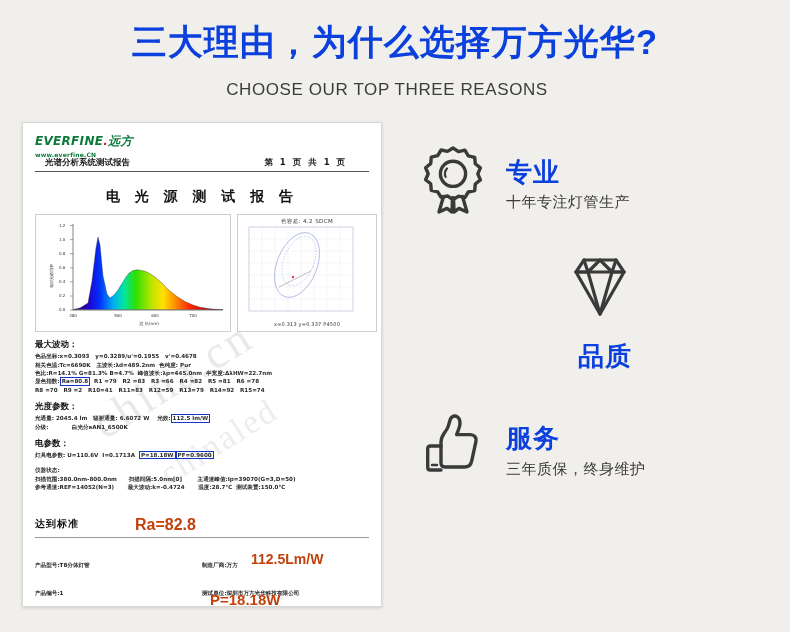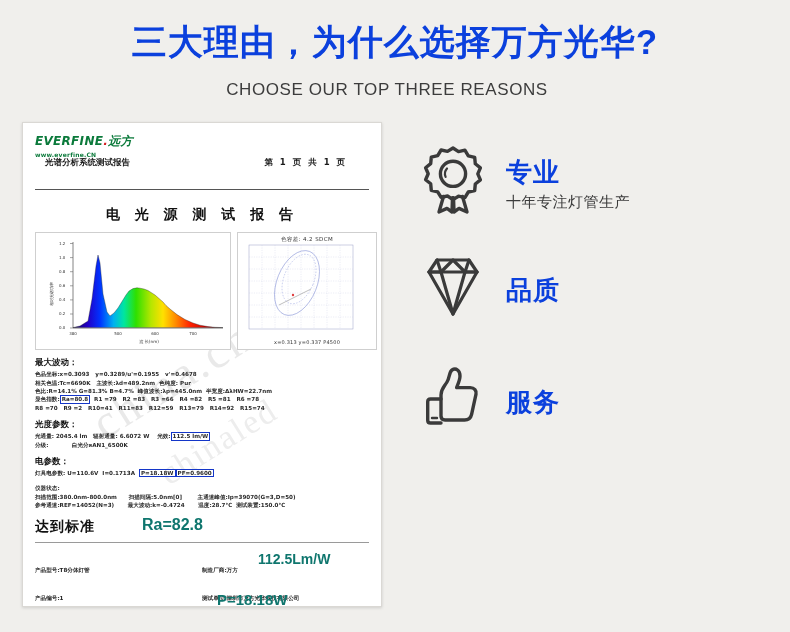--- a/index.html
+++ b/index.html
@@ -61,21 +61,21 @@
   .brand-main .dot{color:#d21f1f;}
   .brand-cn{color:#0b7a3b;font-weight:bold;}
   .brand-sub{
     font-size:6px;font-weight:bold;color:#0b7a3b;
     letter-spacing:.2px;margin-top:1px;
   }
   .rpt-line{
     position:relative;z-index:3;
     display:flex;justify-content:space-between;align-items:flex-end;
     border-bottom:1px solid #555;
-    padding:2px 4px 20px 10px;
+    padding:2px 4px 2px 10px;
     font-size:8.5px;color:#1a1a1a;font-weight:bold;
   }
   .rpt-pages{letter-spacing:2px;margin-right:18px;}
   .rpt-title{
     position:relative;z-index:3;
     text-align:center;font-size:14px;font-weight:bold;
     letter-spacing:5px;margin:16px 0 8px 0;color:#111;
   }
   .charts{position:relative;z-index:3;display:flex;gap:6px;}
   .chart-box{
@@ -90,52 +90,51 @@
   
   .sec{position:relative;z-index:3;margin-top:7px;}
   .sec-h{font-size:8.5px;font-weight:bold;color:#111;margin-bottom:1px;}
   .sec-l{font-size:5.6px;color:#2a2a2a;line-height:1.5;white-space:pre;font-weight:bold;}
   .boxed{
     border:1px solid #1436c8;padding:0 1px;
     display:inline-block;line-height:1.15;
   }
   .ann{
     position:absolute;z-index:6;
-    color:#0f766e;font-weight:bold;
+    color:#c2410c;font-weight:bold;
     font-family:"Liberation Sans",sans-serif;
     white-space:nowrap;
-    margin-left:7px;
   }
   .ann-ra{left:112px;top:393px;font-size:16px;}
   .ann-lm{left:228px;top:428px;font-size:14px;}
   .ann-p {left:187px;top:468px;font-size:15px;}
   .ann-pf{left:298px;top:482px;font-size:15px;}
   .pass{
     position:relative;z-index:3;
-    font-size:14px;font-weight:bold;color:#111;
-    margin-top:8px;letter-spacing:1px;
+    font-size:10px;font-weight:bold;color:#111;
+    margin-top:25px;letter-spacing:1px;
   }
   .hr{border:0;border-top:1px solid #9a9a9a;margin:6px 0 5px 0;position:relative;z-index:3;}
   .prod{position:relative;z-index:3;display:flex;font-size:5.6px;color:#222;line-height:1.65;font-weight:bold;}
   .prod-c{width:50%;white-space:pre;}
 
   
   .feature{display:flex;align-items:center;margin-bottom:4px;}
   .f-icon{
     width:86px;min-width:86px;height:86px;
     display:flex;align-items:center;justify-content:center;
   }
   .f-text{padding-left:10px;margin-top:12px;}
   .f-title{
     font-size:26px;font-weight:bold;color:#0b40dd;
     line-height:1.1;margin-bottom:6px;letter-spacing:1px;
   }
   .f-desc{font-size:15px;color:#3b3b3b;line-height:1.35;letter-spacing:.5px;}
   .f1{margin-top:14px;}
-  .f2{margin-top:22px;}
+  .f2{margin-top:22px;flex-direction:column;}
   .f3{margin-top:26px;}
 </style>
 </head>
 <body>
 
 <div class="header">
   <h1 class="main-title">三大理由，为什么选择万方光华?</h1>
   <div class="sub-title">CHOOSE OUR TOP THREE REASONS</div>
 </div>
 
@@ -333,17 +332,18 @@
     <div class="feature f3">
       <div class="f-icon">
         <svg width="72" height="72" viewBox="0 0 72 72" fill="none" stroke="#3a3a3a" stroke-width="3.4" stroke-linejoin="round" stroke-linecap="round">
           <path d="M24 32 c0-6 3-8 6-13 3-5 2-10 5-12 4-2.6 8 0.6 8 6 0 4-2 8-3.4 11.6 h13.6 c4.2 0 6.6 3 5.8 6.6 l-4.4 20.2 c-0.8 3.6-3.4 5.6-7 5.6 H28 c-2.4 0-4-1.6-4-4 z"></path>
           <path d="M24 36 H13.5 c-1.6 0-2.8 1.2-2.8 2.8 v18.4 c0 1.6 1.2 2.8 2.8 2.8 H24"></path>
           <line x1="15" y1="55" x2="20" y2="55" stroke-width="2.4"></line>
         </svg>
       </div>
       <div class="f-text">
         <div class="f-title">服务</div>
+        <div class="f-desc">三年质保，终身维护</div>
       </div>
     </div>
 
   </div>
 </div>
 
 </body></html>

